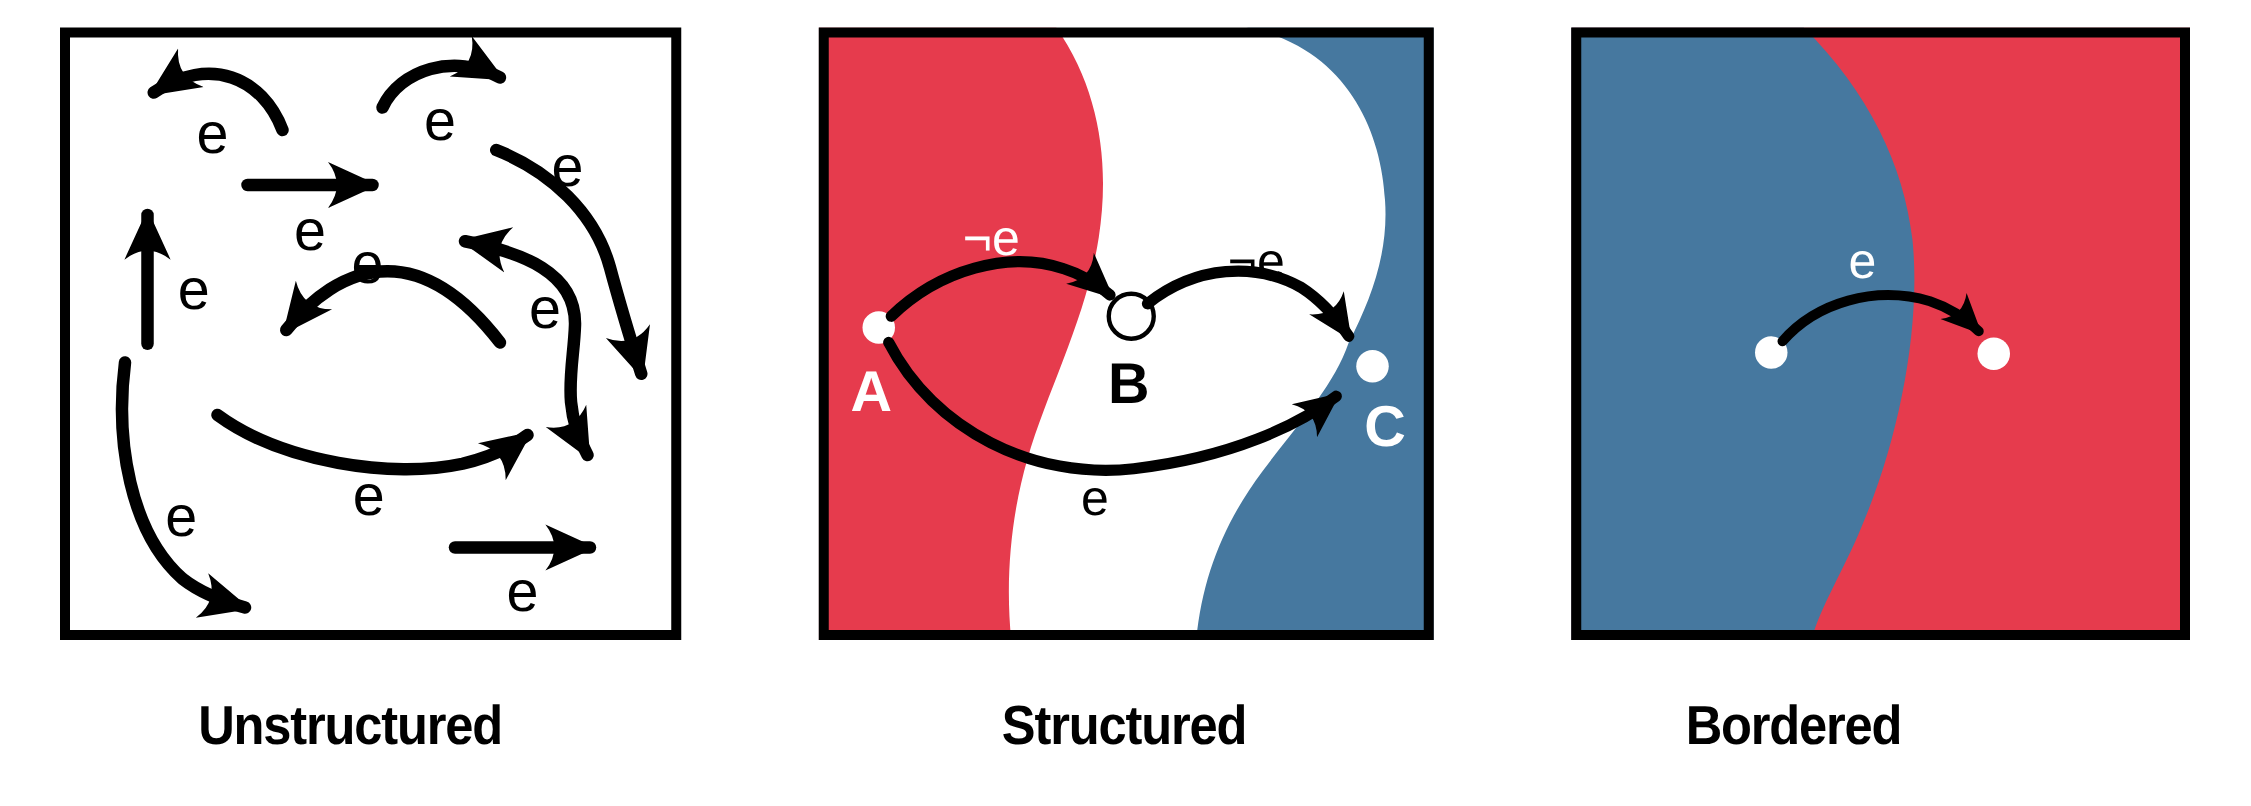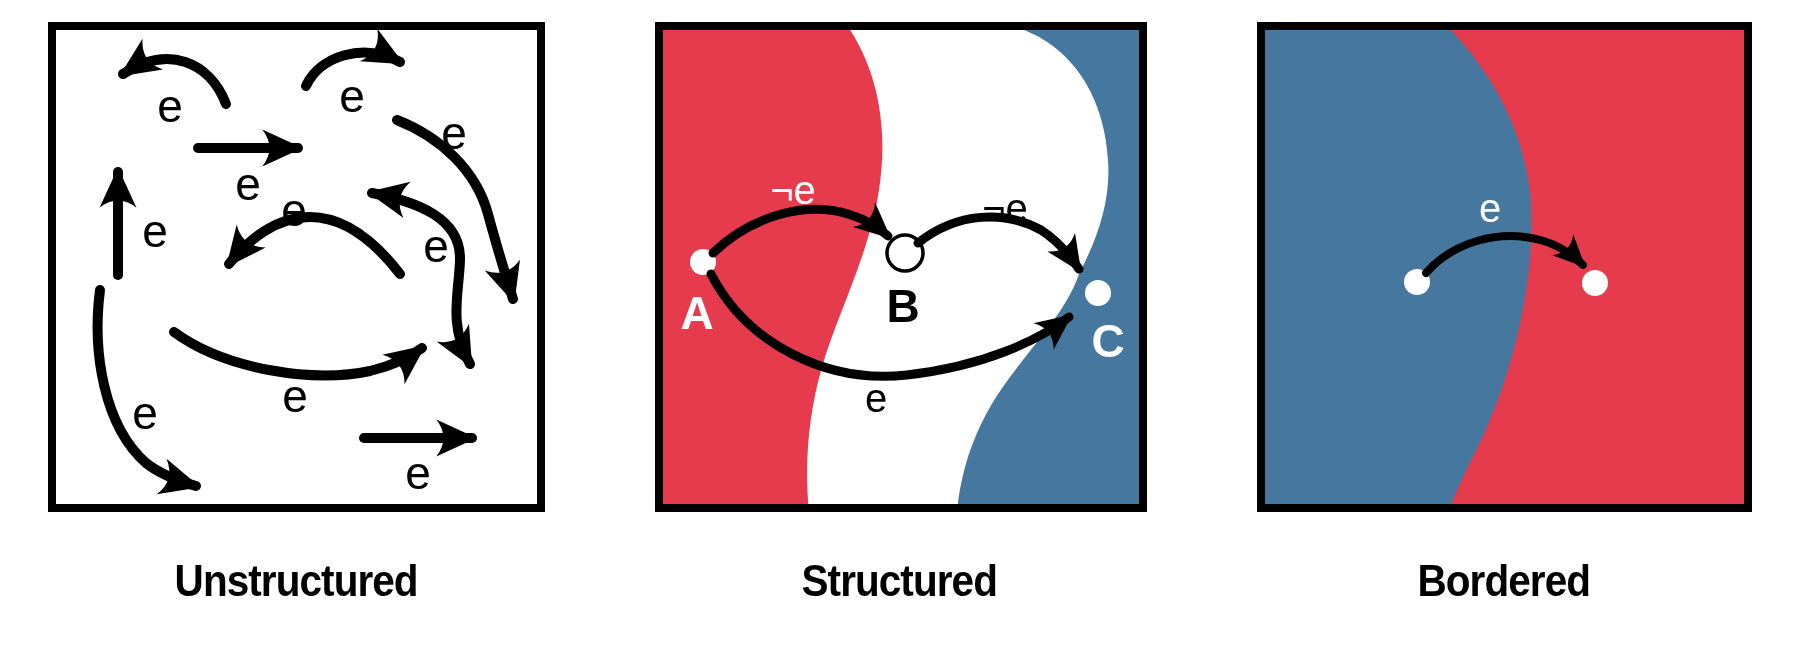--- a/index.html
+++ b/index.html
@@ -95,15 +95,15 @@
   <rect x="0" y="0" width="495" height="490" fill="#e63b4d"></rect>
   <path d="M0,0 L186,0 C238,52 266,110 273,170 C280,240 262,330 232,400 C219,432 200,462 192,490 L0,490 Z" fill="#46789f"></path>
   <circle cx="160" cy="260" r="13" fill="#ffffff"></circle>
   <circle cx="338" cy="261" r="13" fill="#ffffff"></circle>
   <path class="edge" stroke-width="8" d="M169,251 C196,220 243,206 287,219 C302,224 316,233 326,243" marker-end="url(#m3)"></path>
   <text class="elabel2" x="233" y="200" text-anchor="middle" fill="#ffffff">e</text>
   <rect x="0" y="0" width="495" height="490" fill="none" stroke="#000" stroke-width="16"></rect>
 </svg>
 </div>
 
-<div class="caption" style="left:96px"><span>Unstructured</span></div>
+<div class="caption" style="left:80px"><span>Unstructured</span></div>
 <div class="caption" style="left:699px"><span>Structured</span></div>
-<div class="caption" style="left:1304px"><span>Bordered</span></div>
+<div class="caption" style="left:1235px"><span>Bordered</span></div>
 
 </body></html>

